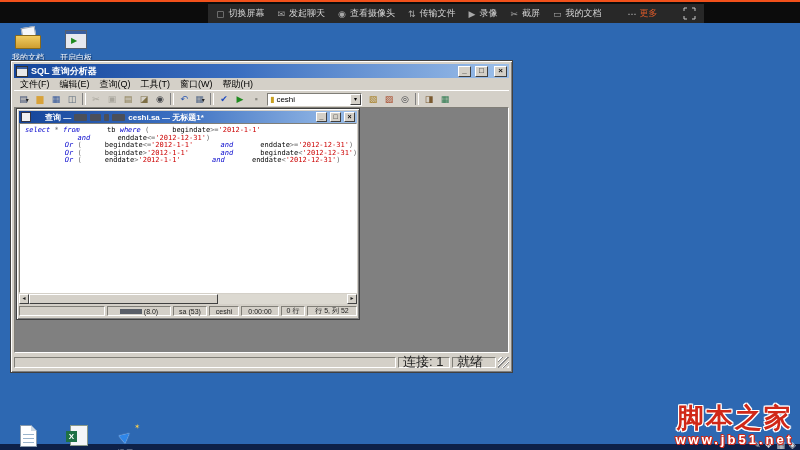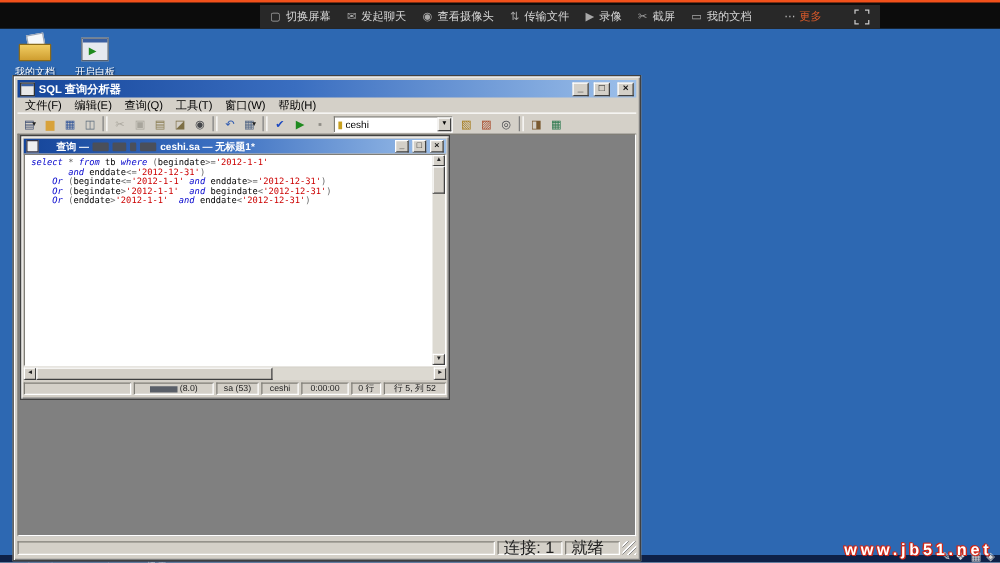--- a/index.html
+++ b/index.html
@@ -31,21 +31,21 @@
   .di-qa::before{content:"";position:absolute;left:4px;top:3px;width:20px;height:17px;background:#e6e9ef;border:1px solid #55606e;box-shadow:inset 0 3px 0 #3a5fa0;}
   .di-qa::after{content:"▶";position:absolute;left:10px;top:9px;font-size:8px;color:#1e8a1e;}
   .di-xls::before{content:"";position:absolute;left:7px;top:2px;width:15px;height:20px;background:#fff;border:1px solid #8899aa;background-image:repeating-linear-gradient(to bottom,transparent 0 3px,#9ab4cc 3px 4px);background-size:11px 12px;background-position:2px 5px;background-repeat:no-repeat;}
   .di-xls::after{content:"";position:absolute;left:18px;top:2px;width:0;height:0;border:3px solid;border-color:#2d68b2 #2d68b2 #cdd8e2 #cdd8e2;}
   .di-excel::before{content:"";position:absolute;left:7px;top:2px;width:16px;height:19px;background:#f4f6f8;border:1px solid #8a9a8a;}
   .di-excel::after{content:"X";position:absolute;left:3px;top:8px;width:11px;height:11px;background:#1e7145;color:#fff;font-size:8px;font-weight:bold;line-height:11px;text-align:center;}
   .di-thunder::before{content:"▶";position:absolute;left:7px;top:5px;font-size:13px;color:#2f86e8;transform:rotate(-40deg);text-shadow:0 0 1px #fff;}
   .di-thunder::after{content:"✶";position:absolute;right:3px;top:0;font-size:7px;color:#ffd24a;}
   .bottom-strip{position:absolute;left:0;right:0;bottom:0;height:6px;background:#0e2148;z-index:1;}
   
-  .qa-window{position:absolute;left:10px;top:60px;width:503px;height:389px;background:#d4d0c8;border:1px solid #404040;box-shadow:inset 1px 1px 0 #ffffff,inset -1px -1px 0 #808080;padding:3px;box-sizing:border-box;z-index:4;display:flex;flex-direction:column;}
+  .qa-window{position:absolute;left:10px;top:60px;width:503px;height:313px;background:#d4d0c8;border:1px solid #404040;box-shadow:inset 1px 1px 0 #ffffff,inset -1px -1px 0 #808080;padding:3px;box-sizing:border-box;z-index:4;display:flex;flex-direction:column;}
   .qa-title{height:14px;background:linear-gradient(90deg,#15459a 0%,#3a6ec0 45%,#9dc0ea 100%);display:flex;align-items:center;gap:3px;padding:0 2px;flex:none;}
   .app-ico{width:10px;height:9px;background:#e8e8e8;border:1px solid #333;box-shadow:inset 0 2px 0 #3a5fa0;flex:none;}
   .qa-title-text{color:#fff;font-size:9px;font-weight:bold;flex:1;white-space:nowrap;overflow:hidden;}
   .wbtn{width:13px;height:11px;background:#d4d0c8;border:1px solid;border-color:#fff #404040 #404040 #fff;font-size:8px;line-height:8px;text-align:center;font-weight:bold;color:#111;margin-left:1px;flex:none;box-sizing:border-box;}
   .qa-menus{height:12px;display:flex;align-items:center;font-size:9px;color:#000;padding:0 1px;flex:none;}
   .menu-item{padding:0 5px;white-space:nowrap;}
   .qa-toolbar{height:16px;display:flex;align-items:center;padding:0 2px;border-top:1px solid #fff;flex:none;}
   .tbtn{width:16px;height:14px;display:flex;align-items:center;justify-content:center;font-size:9px;flex:none;}
   .tbtn .arr{font-size:6px;margin-left:-2px;color:#222;}
   .tsep{width:2px;height:12px;border-left:1px solid #808080;border-right:1px solid #fff;margin:0 2px;flex:none;}
@@ -64,21 +64,21 @@
   .q-ico{width:8px;height:8px;background:#f0f0f0;border:1px solid #334;flex:none;}
   .q-title-text{color:#fff;font-size:8px;font-weight:bold;flex:1;white-space:nowrap;overflow:hidden;display:flex;align-items:center;gap:3px;margin-left:12px;}
   .redact{display:inline-block;height:7px;background:#4a4f5a;border-radius:1px;}
   .r1{width:13px}.r2{width:11px}.r3{width:5px}.r4{width:13px}
   .q-btn{width:11px;height:10px;background:#d4d0c8;border:1px solid;border-color:#fff #404040 #404040 #fff;font-size:7px;line-height:7px;text-align:center;font-weight:bold;color:#111;margin-left:1px;flex:none;box-sizing:border-box;}
   .q-editor{flex:1;display:flex;background:#fff;border:1px solid;border-color:#807e77 #fff #fff #807e77;overflow:hidden;}
   .sql-code{flex:1;font-family:"DejaVu Sans Mono","Liberation Mono",monospace;font-size:7px;line-height:7.5px;white-space:pre;padding:3px 0 0 5px;color:#000;cursor:text;}
   .tok-kw{color:#0000cc;font-style:italic;}
   .tok-str{color:#cc0000;}
   .tok-op{color:#6a6a6a;}
-  .tok-id{color:#000;}
+  .tok-id{color:#000;padding-left:23px;}
   .vsb{width:10px;background:#dcd9d1;display:flex;flex-direction:column;flex:none;}
   .sb-btn{height:9px;background:#d4d0c8;border:1px solid;border-color:#fff #404040 #404040 #fff;font-size:5px;line-height:7px;text-align:center;color:#222;box-sizing:border-box;}
   .vthumb{height:22px;background:#d4d0c8;border:1px solid;border-color:#fff #404040 #404040 #fff;box-sizing:border-box;}
   .vspace{flex:1;}
   .hsb{height:10px;display:flex;background:#dcd9d1;margin-top:1px;flex:none;}
   .hsb .sb-btn{width:10px;height:10px;flex:none;}
   .hthumb{width:56%;background:#d4d0c8;border:1px solid;border-color:#fff #404040 #404040 #fff;box-sizing:border-box;}
   .hspace{flex:1;}
   .q-status{height:12px;display:flex;gap:2px;align-items:center;padding-top:1px;flex:none;}
   .qseg{height:10px;font-size:7px;border:1px solid;border-color:#807e77 #fff #fff #807e77;display:flex;align-items:center;justify-content:center;gap:2px;box-sizing:border-box;white-space:nowrap;color:#222;flex:none;}
@@ -388,14 +388,15 @@
     <span>✎</span>
 
     <span>❖</span>
 
     <span>▦</span>
 
     <span>◈</span>
   </div>
 
 <div class="wm">
+  <div class="wm-title">脚本之家</div>
   <div class="wm-url">www.jb51.net</div>
 </div>
 
 </body></html>

